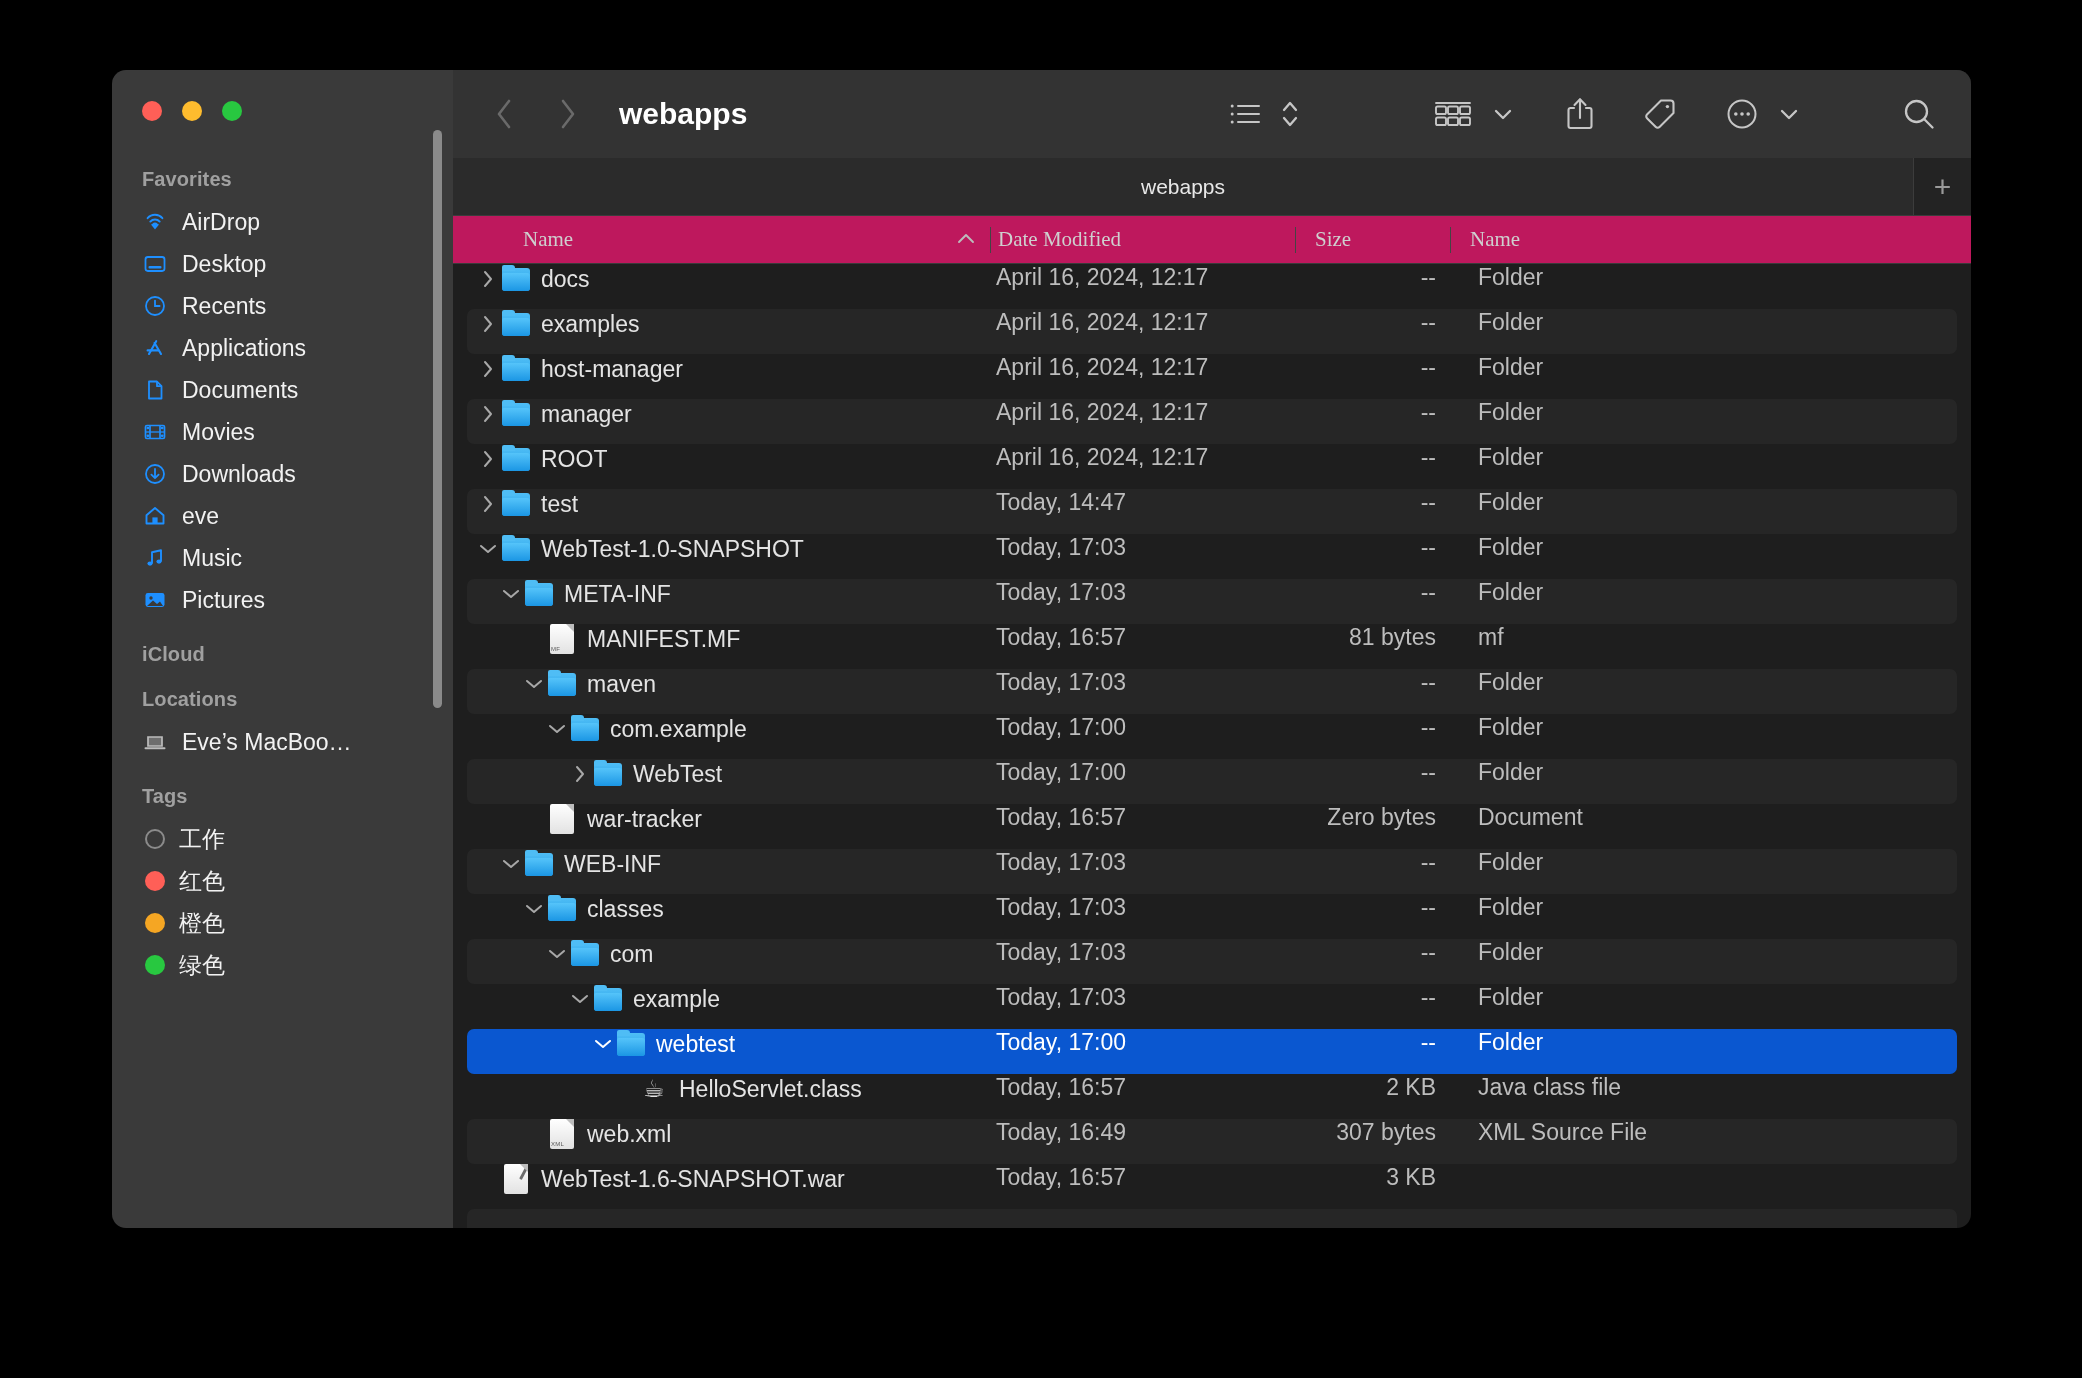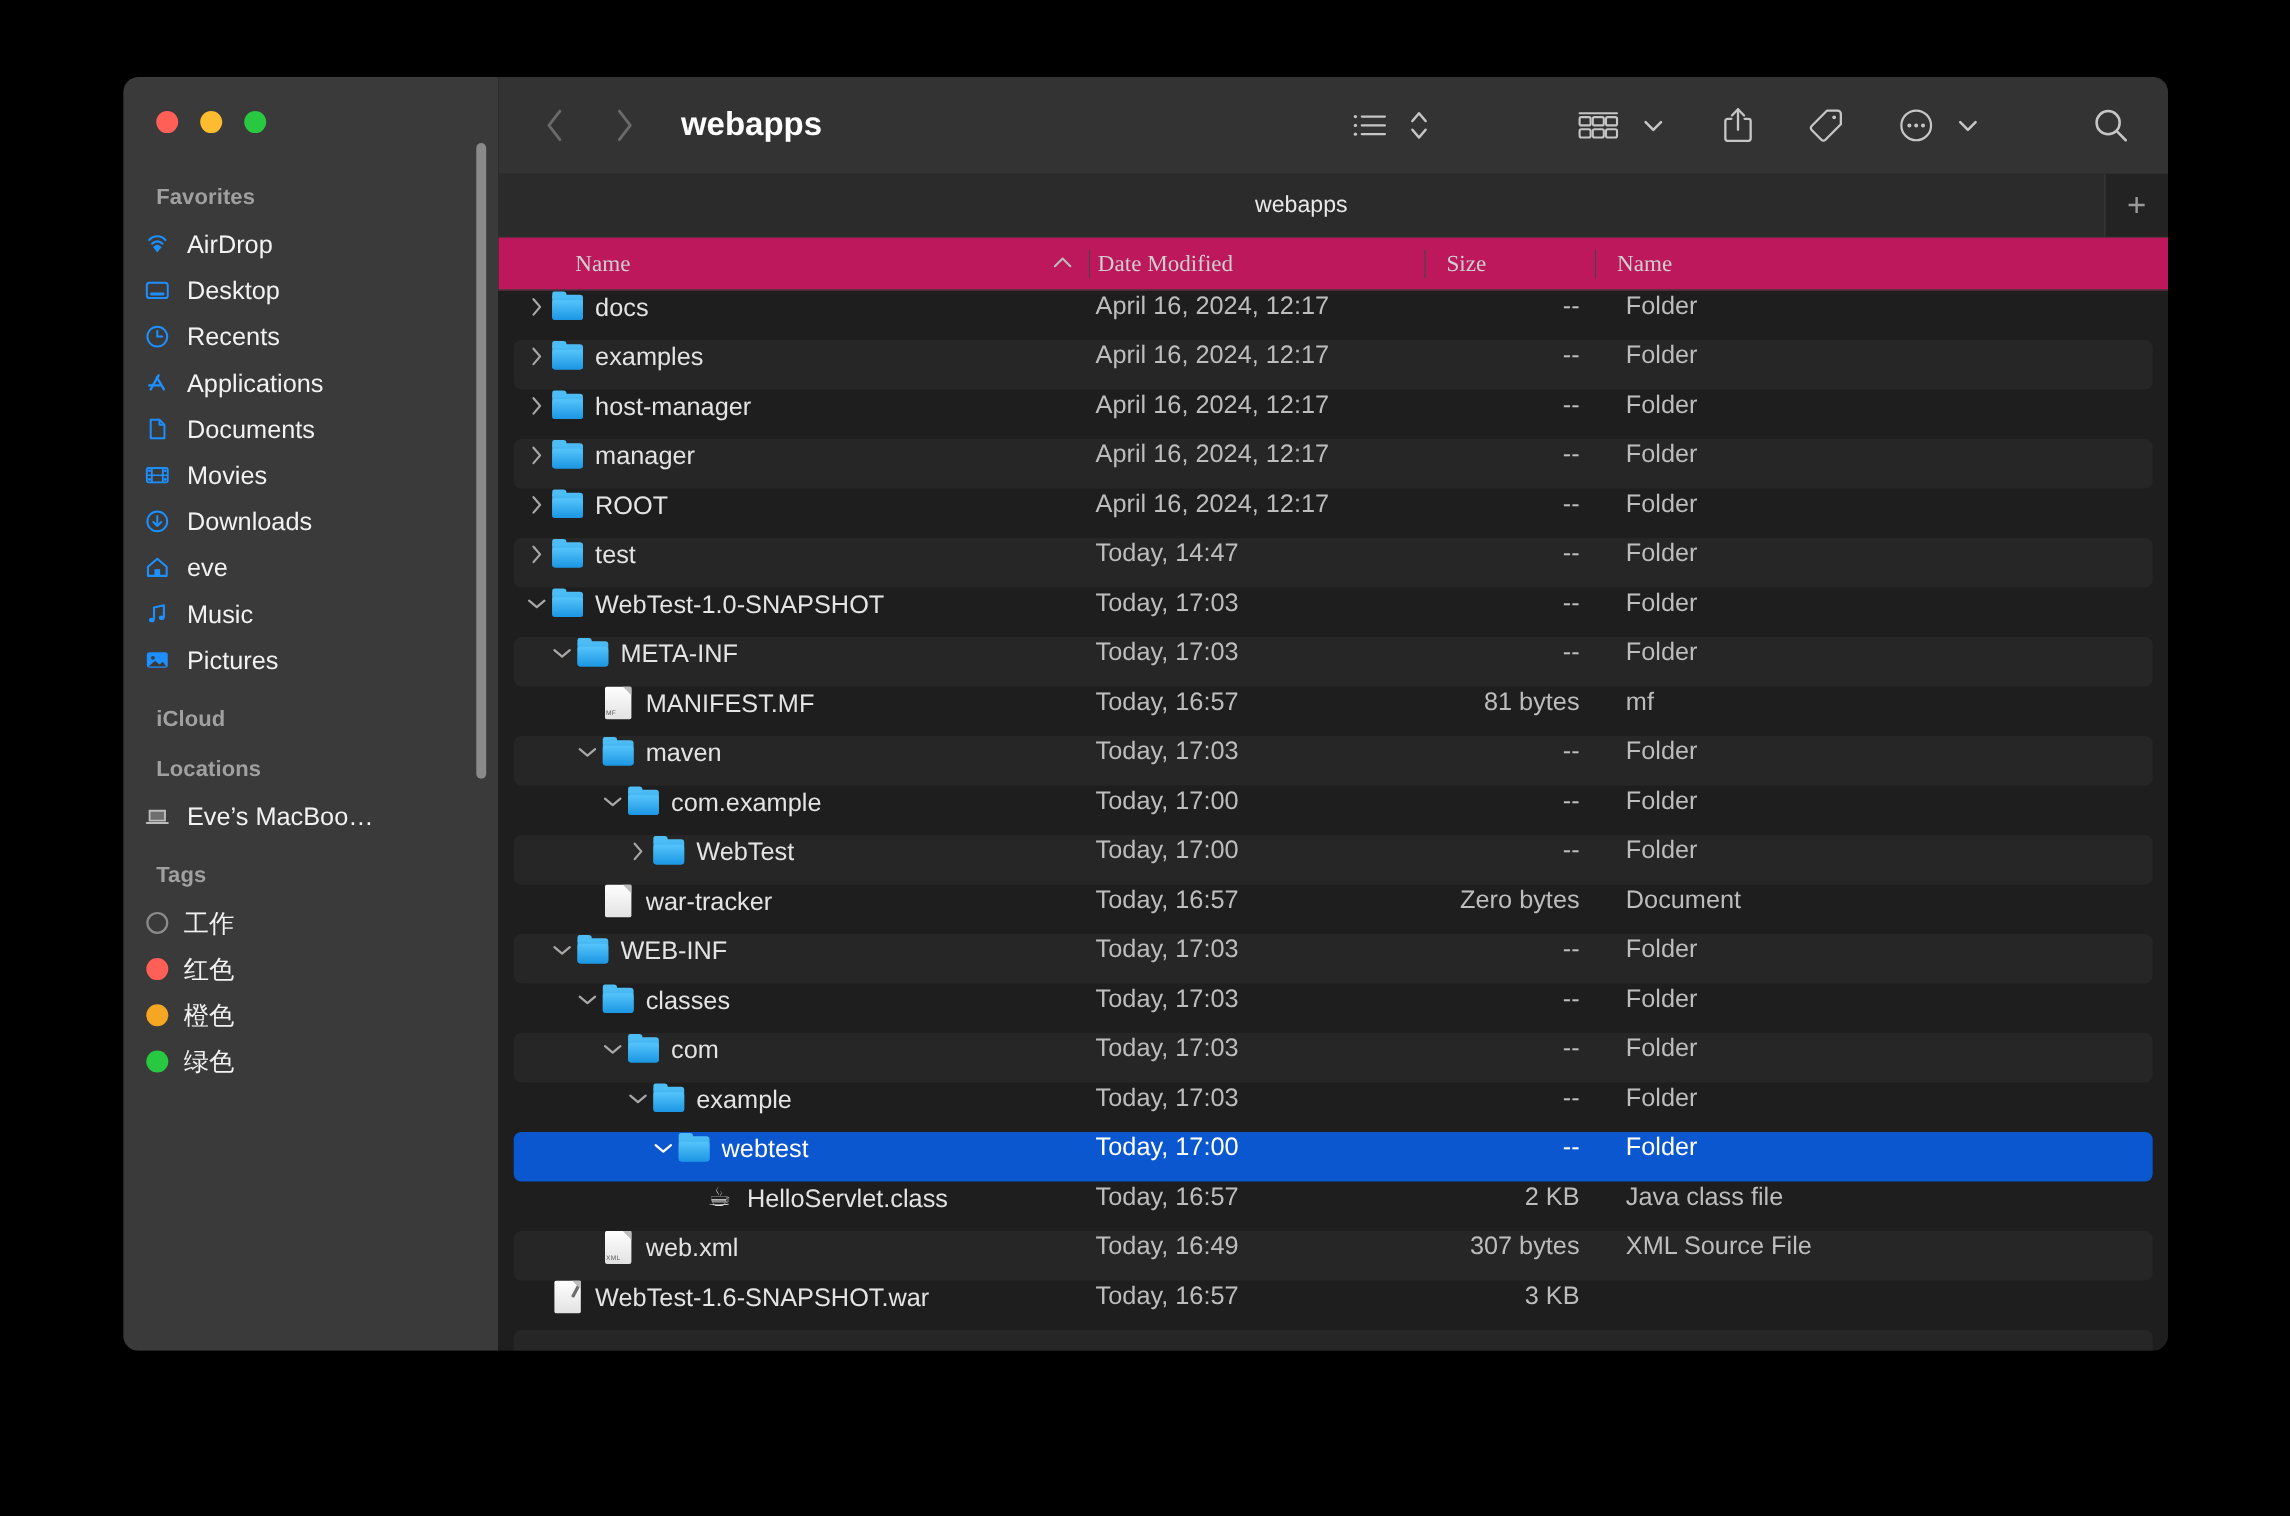--- a/index.html
+++ b/index.html
@@ -49,21 +49,21 @@
     margin-top: 22px;
     margin-bottom: 10px;
     letter-spacing: 0.1px;
   }
   .sb-section.first { margin-top: 18px; }
 
   .sb-item {
     display: flex;
     align-items: center;
     height: 42px;
-    padding-left: 18px;
+    padding-left: 30px;
     gap: 14px;
     color: #f2f2f2;
     font-size: 23px;
   }
   .sb-icon {
     width: 26px; height: 26px;
     display: flex; align-items: center; justify-content: center;
     flex: 0 0 26px;
   }
   .sb-icon svg { display: block; }

